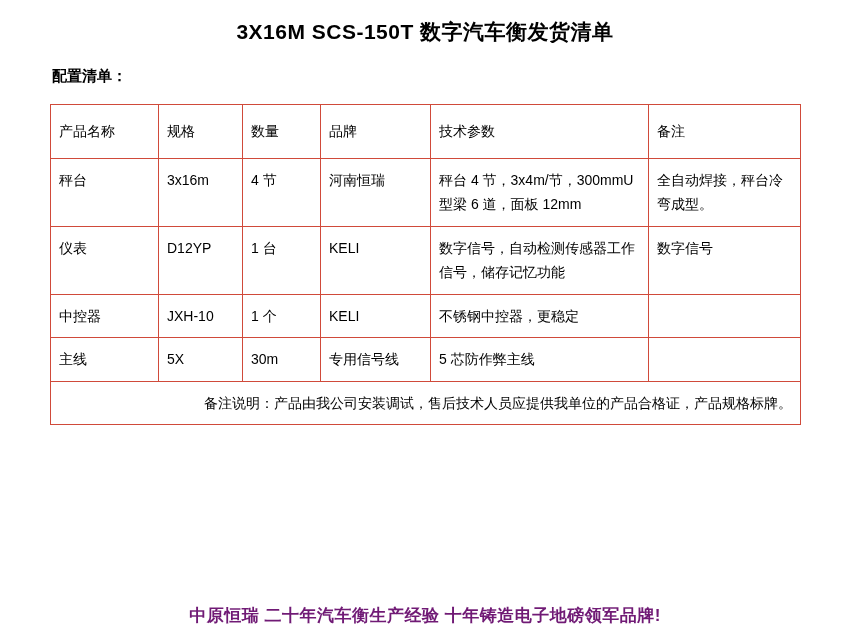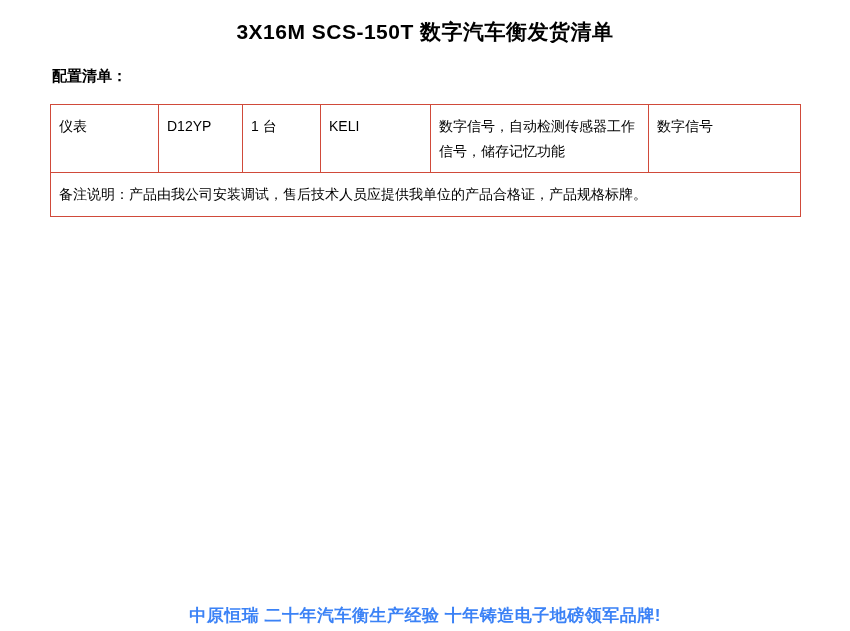--- a/index.html
+++ b/index.html
@@ -60,28 +60,29 @@
   }
   .col-0 { width: 108px; }
   .col-1 { width: 84px; }
   .col-2 { width: 78px; }
   .col-3 { width: 110px; }
   .col-4 { width: 218px; }
   .col-5 { width: 152px; }
   td.note-cell {
     padding-top: 12px;
     padding-bottom: 12px;
+    text-align: right;
   }
   .footer-slogan {
     position: absolute;
     left: 0;
     right: 0;
     bottom: 22px;
     text-align: center;
-    color: #3b82f6;
+    color: #701a75;
     font-weight: bold;
     font-size: 17px;
     letter-spacing: 0.5px;
   }
 </style>
 </head>
 <body>
 
 <div class="page">
 
@@ -93,34 +94,66 @@
     <table class="spec">
       <colgroup>
         <col class="col-0">
           <col class="col-1">
           <col class="col-2">
           <col class="col-3">
           <col class="col-4">
           <col class="col-5">
       </colgroup>
       <tbody>
+        <tr class="header">
+          <td>产品名称</td>
+          <td>规格</td>
+          <td>数量</td>
+          <td>品牌</td>
+          <td>技术参数</td>
+          <td>备注</td>
+        </tr>
 
+        <tr>
+          <td>秤台</td>
+          <td>3x16m</td>
+          <td>4 节</td>
+          <td>河南恒瑞</td>
+          <td>秤台 4 节，3x4m/节，300mmU 型梁 6 道，面板 12mm</td>
+          <td>全自动焊接，秤台冷弯成型。</td>
+        </tr>
 
 
         <tr>
           <td>仪表</td>
           <td>D12YP</td>
           <td>1 台</td>
           <td>KELI</td>
           <td>数字信号，自动检测传感器工作信号，储存记忆功能</td>
           <td>数字信号</td>
         </tr>
 
+        <tr>
+          <td>中控器</td>
+          <td>JXH-10</td>
+          <td>1 个</td>
+          <td>KELI</td>
+          <td>不锈钢中控器，更稳定</td>
+          <td></td>
+        </tr>
 
 
+        <tr>
+          <td>主线</td>
+          <td>5X</td>
+          <td>30m</td>
+          <td>专用信号线</td>
+          <td>5 芯防作弊主线</td>
+          <td></td>
+        </tr>
 
         <tr>
           <td class="note-cell" colspan="6">备注说明：产品由我公司安装调试，售后技术人员应提供我单位的产品合格证，产品规格标牌。</td>
         </tr>
       </tbody>
     </table>
   </div>
 
   <div class="footer-slogan">中原恒瑞 二十年汽车衡生产经验 十年铸造电子地磅领军品牌!</div>
 

